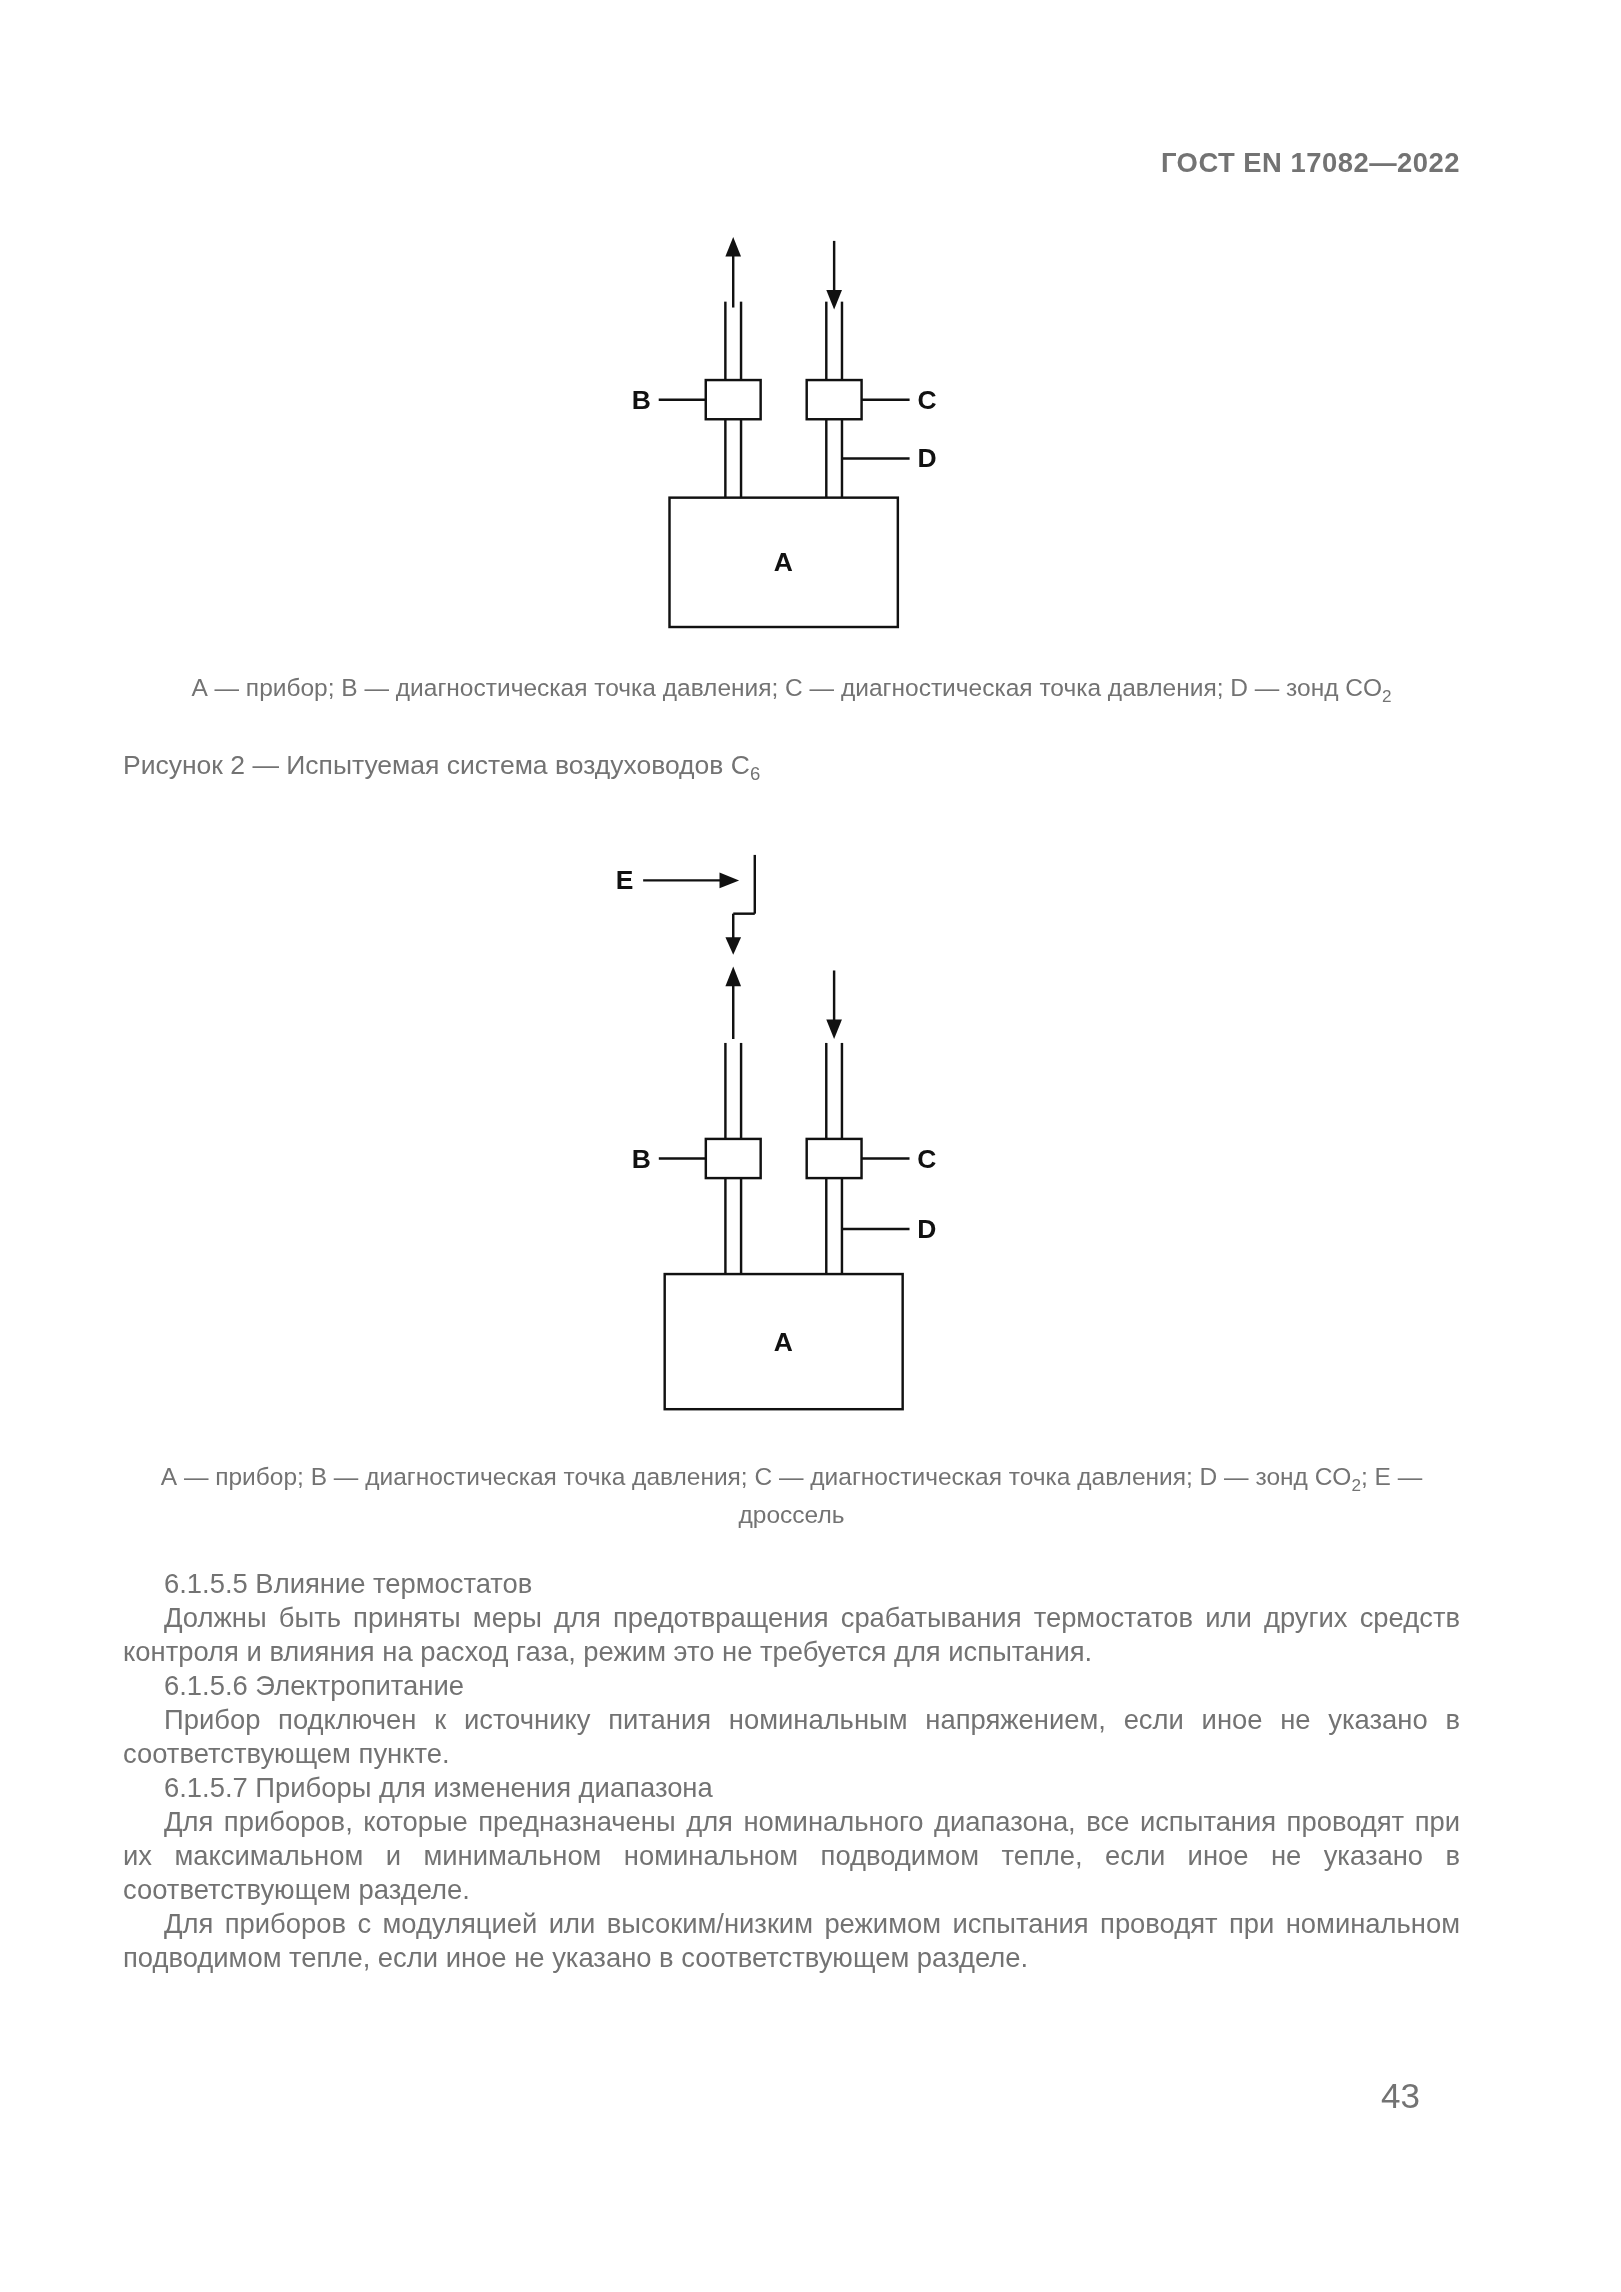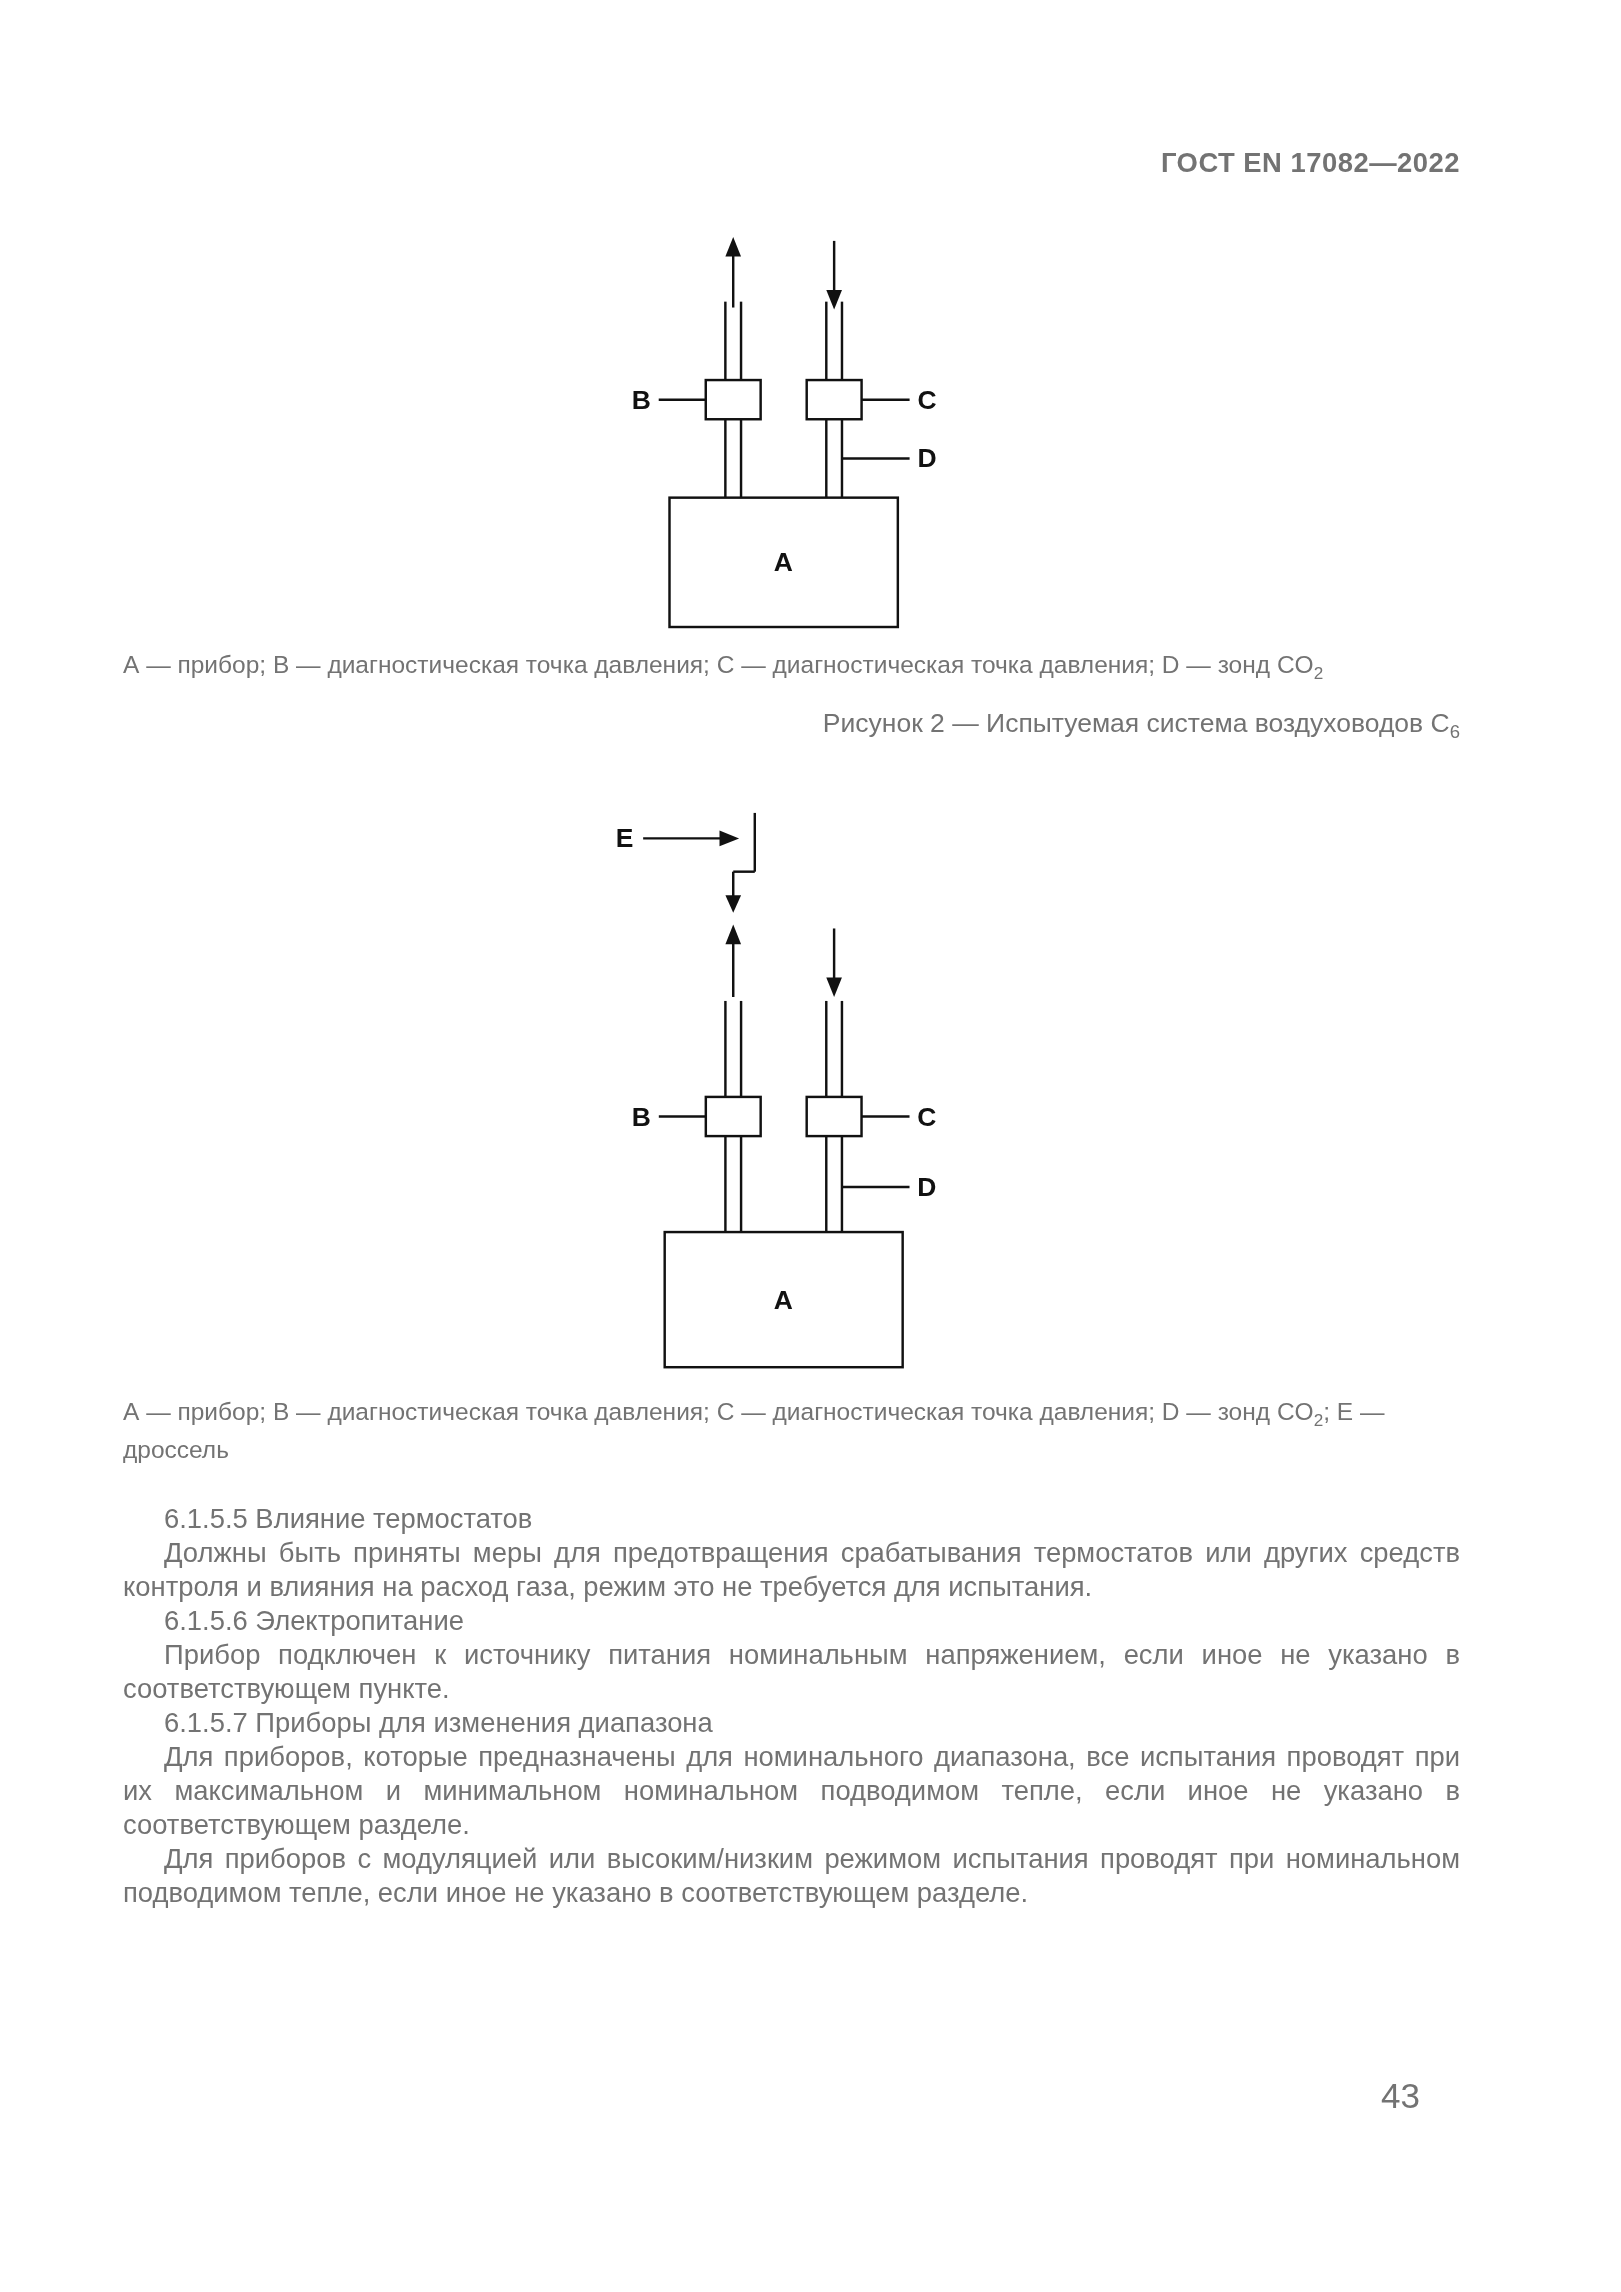--- a/index.html
+++ b/index.html
@@ -16,29 +16,29 @@
   .doc-header {
     text-align:right;
     font-size:27.4px;
     font-weight:bold;
     letter-spacing:0.5px;
   }
   .figure-block { text-align:center; }
   .fig2-block { margin-top:54px; }
   .fig3-block { margin-top:61px; }
   .legend {
-    text-align:left;
+    text-align:center;
     font-size:24.5px;
-    margin-top:16px;
+    margin-top:39px;
     line-height:30px;
   }
   .caption {
-    text-align:right;
+    text-align:left;
     font-size:26.5px;
-    margin-top:19px;
+    margin-top:38px;
     line-height:33px;
   }
   sub { font-size:70%; }
   .body-text {
     margin-top:37px;
     font-size:27.4px;
     line-height:34px;
   }
   .body-text p {
     text-align:justify;

